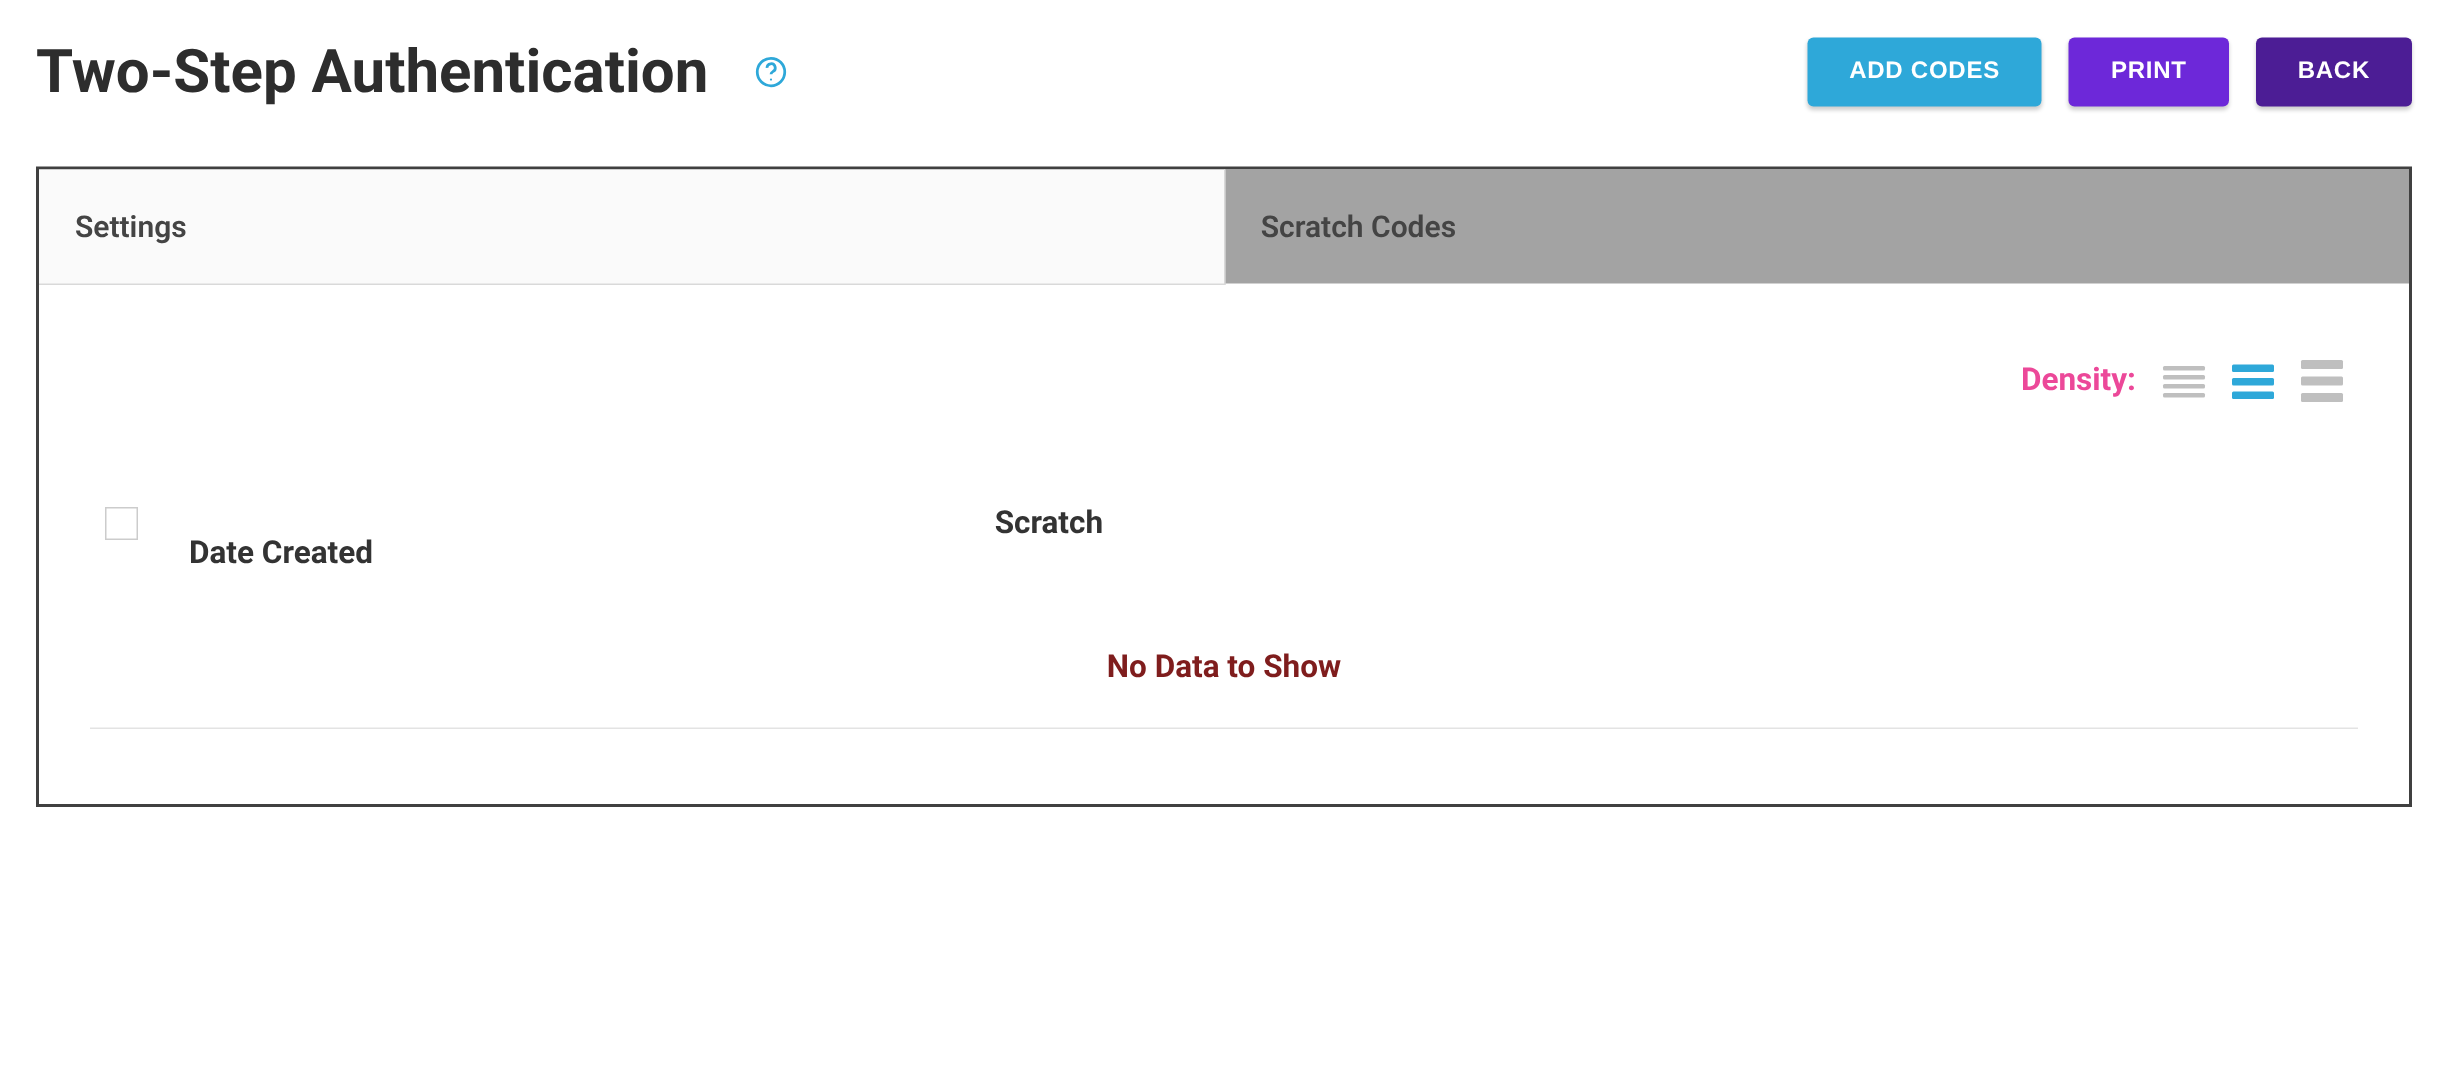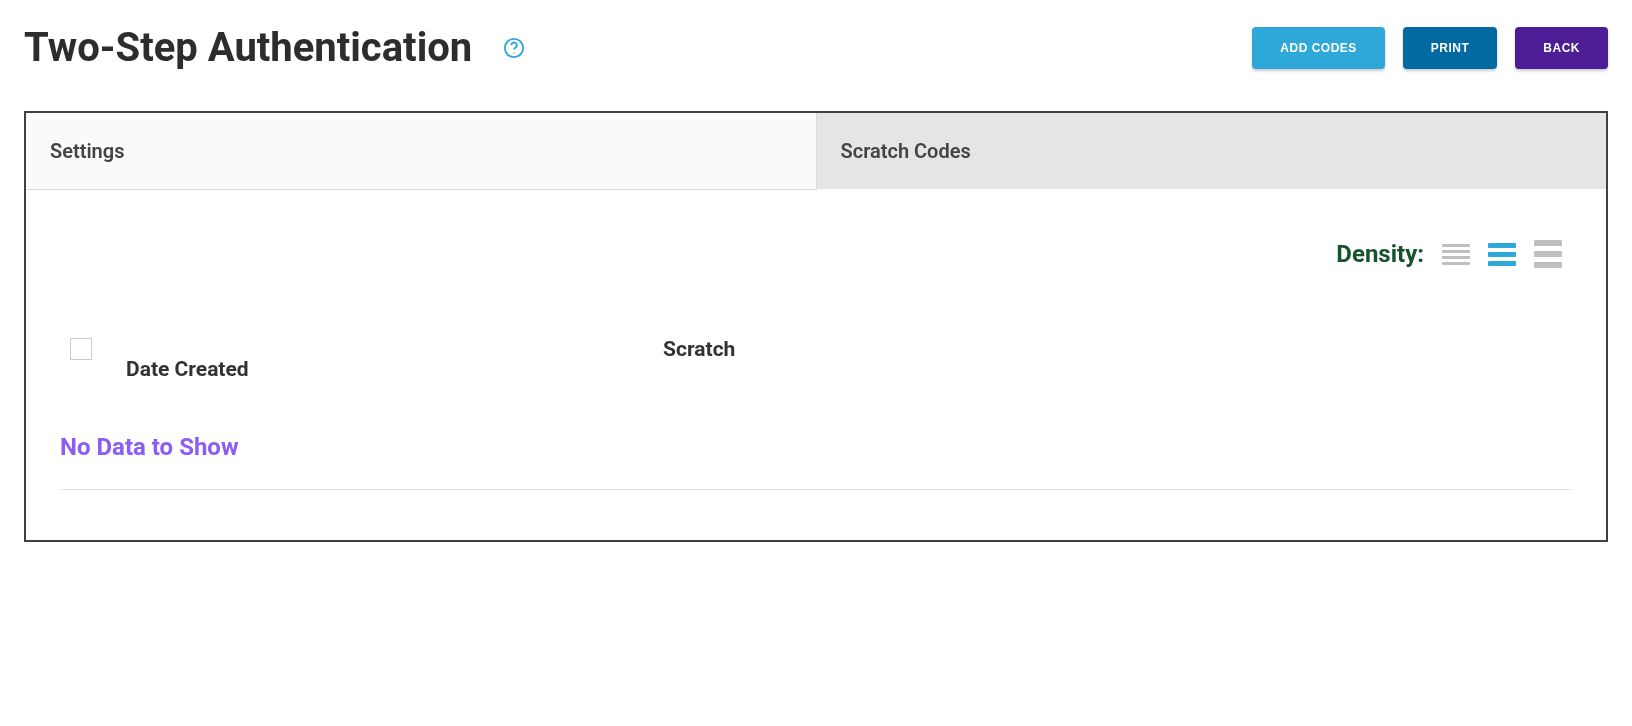--- a/index.html
+++ b/index.html
@@ -33,31 +33,31 @@
       height: 24px;
       cursor: pointer;
     }
     .actions {
       display: flex;
       gap: 18px;
     }
     .btn {
       border: none;
       padding: 14px 28px;
-      font-size: 12px;
+      font-size: 16px;
       font-weight: 700;
       letter-spacing: 0.5px;
       color: #ffffff;
       border-radius: 4px;
       cursor: pointer;
       text-transform: uppercase;
       box-shadow: 0 2px 3px rgba(0,0,0,0.2);
     }
     .btn-blue { background: #2ea8d9; }
-    .btn-green { background: #0369a1; }
+    .btn-green { background: #6d28d9; }
     .btn-gray { background: #4c1d95; }
 
     .panel {
       border: 2px solid #404040;
       background: #ffffff;
     }
     .tabs {
       display: flex;
     }
     .tab {
@@ -67,38 +67,38 @@
       font-weight: 600;
       color: #444444;
       cursor: pointer;
       border-bottom: 1px solid #d9d9d9;
     }
     .tab.inactive {
       background: #fafafa;
       border-right: 1px solid #d9d9d9;
     }
     .tab.active {
-      background: #e5e5e5;
+      background: #a3a3a3;
       border-bottom: 1px solid #ffffff;
     }
     .tab-content {
       padding: 50px 20px 50px 20px;
     }
     .density-row {
       display: flex;
       justify-content: flex-end;
       align-items: center;
       gap: 18px;
       padding-right: 24px;
       margin-bottom: 36px;
     }
     .density-label {
-      font-size: 24px;
-      font-weight: 700;
-      color: #14532d;
+      font-size: 21px;
+      font-weight: 700;
+      color: #ec4899;
     }
     .density-icon {
       display: inline-flex;
       flex-direction: column;
       gap: 3px;
       cursor: pointer;
     }
     .density-icon .bar {
       width: 28px;
       background: #bfbfbf;
@@ -133,23 +133,24 @@
     }
     .th {
       font-size: 21px;
       font-weight: 700;
       color: #333333;
     }
     .th-code { flex: 0 0 38%; }
     .th-date { flex: 0 0 36%; margin-top: 41px; }
     .th-exp  { flex: 1; }
     .empty {
-      font-size: 24px;
-      font-weight: 700;
-      color: #8b5cf6;
+      text-align: center;
+      font-size: 21px;
+      font-weight: 700;
+      color: #7f1d1d;
       padding: 28px 0;
       border-bottom: 1px solid #e3e3e3;
       margin: 0 14px;
     }
   </style>
 </head>
 <body>
 
 <div class="header">
   <div class="title-wrap">

